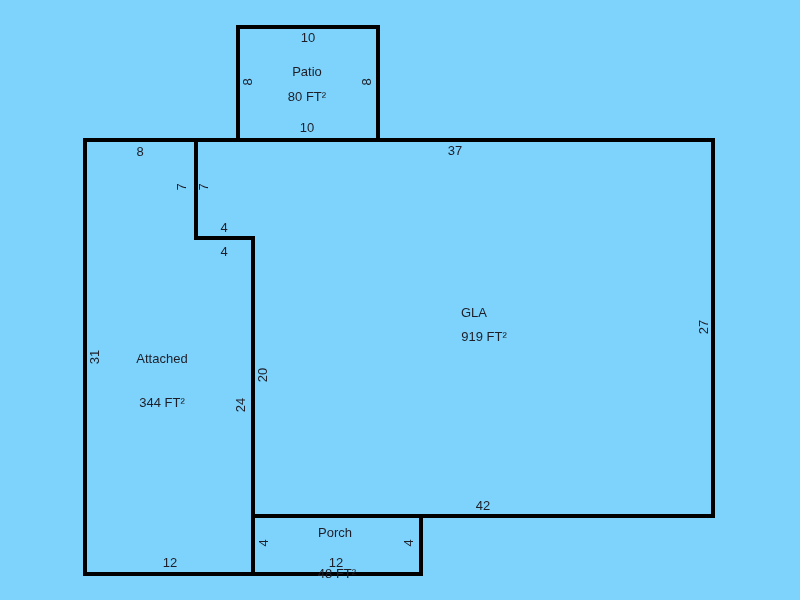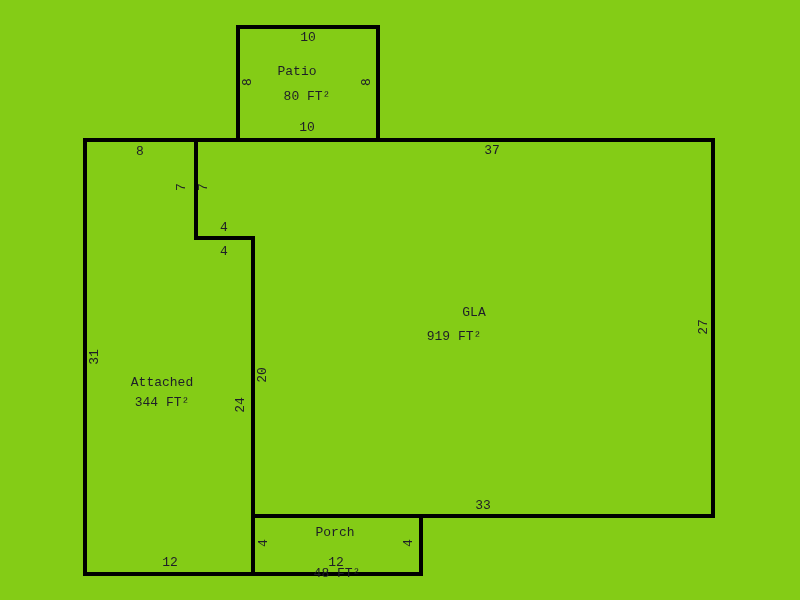--- a/index.html
+++ b/index.html
@@ -1,21 +1,21 @@
 <!DOCTYPE html>
 <html><head>
 <meta charset="utf-8">
 <style>
   html, body { margin: 0; padding: 0; background: #ffffff; }
   #plan {
     position: relative;
     width: 800px;
     height: 600px;
-    background: #84cc16;
-    font-family: Liberation Mono, monospace;
+    background: #7dd3fc;
+    font-family: Liberation Sans, sans-serif;
     overflow: hidden;
   }
   .wall {
     position: absolute;
     background: #000000;
   }
   .label {
     position: absolute;
     transform: translate(-50%, -50%);
     font-size: 13px;
@@ -41,40 +41,40 @@
   <div class="wall" style="left:194px; top:138px; width:4px;   height:102px;"></div>
   <div class="wall" style="left:194px; top:236px; width:61px;  height:4px;"></div>
   <div class="wall" style="left:251px; top:236px; width:4px;   height:340px;"></div>
   <div class="wall" style="left:711px; top:138px; width:4px;   height:380px;"></div>
   <div class="wall" style="left:251px; top:514px; width:464px; height:4px;"></div>
   <div class="wall" style="left:419px; top:514px; width:4px;   height:62px;"></div>
   <div class="wall" style="left:83px;  top:572px; width:340px; height:4px;"></div>
 
   <div id="labels-layer">
       <div class="label" style="left: 308px; top: 37px; color: rgb(30, 30, 40);">10</div>
-      <div class="label" style="left: 297px; top: 71px; color: rgb(30, 30, 40); text-align: right;">Patio</div>
+      <div class="label" style="left: 307px; top: 71px; color: rgb(30, 30, 40); text-align: right;">Patio</div>
       <div class="label" style="left: 307px; top: 96px; color: rgb(30, 30, 40);">80 FT²</div>
       <div class="label rot" style="left: 247px; top: 82px; color: rgb(30, 30, 40);">8</div>
       <div class="label rot" style="left: 366px; top: 82px; color: rgb(30, 30, 40);">8</div>
       <div class="label" style="left: 307px; top: 127px; color: rgb(30, 30, 40);">10</div>
       <div class="label" style="left: 140px; top: 151px; color: rgb(30, 30, 40);">8</div>
-      <div class="label" style="left: 455px; top: 150px; color: rgb(30, 30, 40); margin-left: 37px;">37</div>
+      <div class="label" style="left: 455px; top: 150px; color: rgb(30, 30, 40);">37</div>
       <div class="label rot" style="left: 181px; top: 187px; color: rgb(30, 30, 40);">7</div>
       <div class="label rot" style="left: 203px; top: 187px; color: rgb(30, 30, 40);">7</div>
       <div class="label" style="left: 224px; top: 227px; color: rgb(30, 30, 40);">4</div>
       <div class="label" style="left: 224px; top: 251px; color: rgb(30, 30, 40);">4</div>
       <div class="label" style="left: 474px; top: 312px; color: rgb(30, 30, 40);">GLA</div>
-      <div class="label" style="left: 454px; top: 336px; color: rgb(30, 30, 40);">919 FT²</div>
+      <div class="label" style="left: 484px; top: 336px; color: rgb(30, 30, 40);">919 FT²</div>
       <div class="label rot" style="left: 703px; top: 327px; color: rgb(30, 30, 40);">27</div>
       <div class="label rot" style="left: 94px; top: 357px; color: rgb(30, 30, 40);">31</div>
-      <div class="label" style="left: 162px; top: 358px; color: rgb(30, 30, 40); margin-top: 24px;">Attached</div>
+      <div class="label" style="left: 162px; top: 358px; color: rgb(30, 30, 40);">Attached</div>
       <div class="label" style="left: 162px; top: 382px; color: rgb(30, 30, 40); margin-top: 20px;">344 FT²</div>
       <div class="label rot" style="left: 262px; top: 375px; color: rgb(30, 30, 40);">20</div>
       <div class="label rot" style="left: 240px; top: 405px; color: rgb(30, 30, 40);">24</div>
-      <div class="label" style="left: 483px; top: 505px; color: rgb(30, 30, 40);">33</div>
+      <div class="label" style="left: 483px; top: 505px; color: rgb(30, 30, 40);">42</div>
       <div class="label" style="left: 335px; top: 532px; color: rgb(30, 30, 40);">Porch</div>
       <div class="label" style="left: 337px; top: 546px; color: rgb(30, 30, 40); margin-top: 27px;">48 FT²</div>
       <div class="label rot" style="left: 263px; top: 543px; color: rgb(30, 30, 40);">4</div>
       <div class="label rot" style="left: 408px; top: 543px; color: rgb(30, 30, 40);">4</div>
       <div class="label" style="left: 336px; top: 562px; color: rgb(30, 30, 40);">12</div>
       <div class="label" style="left: 170px; top: 562px; color: rgb(30, 30, 40);">12</div>
     </div>
 </div>
 
 </body></html>

